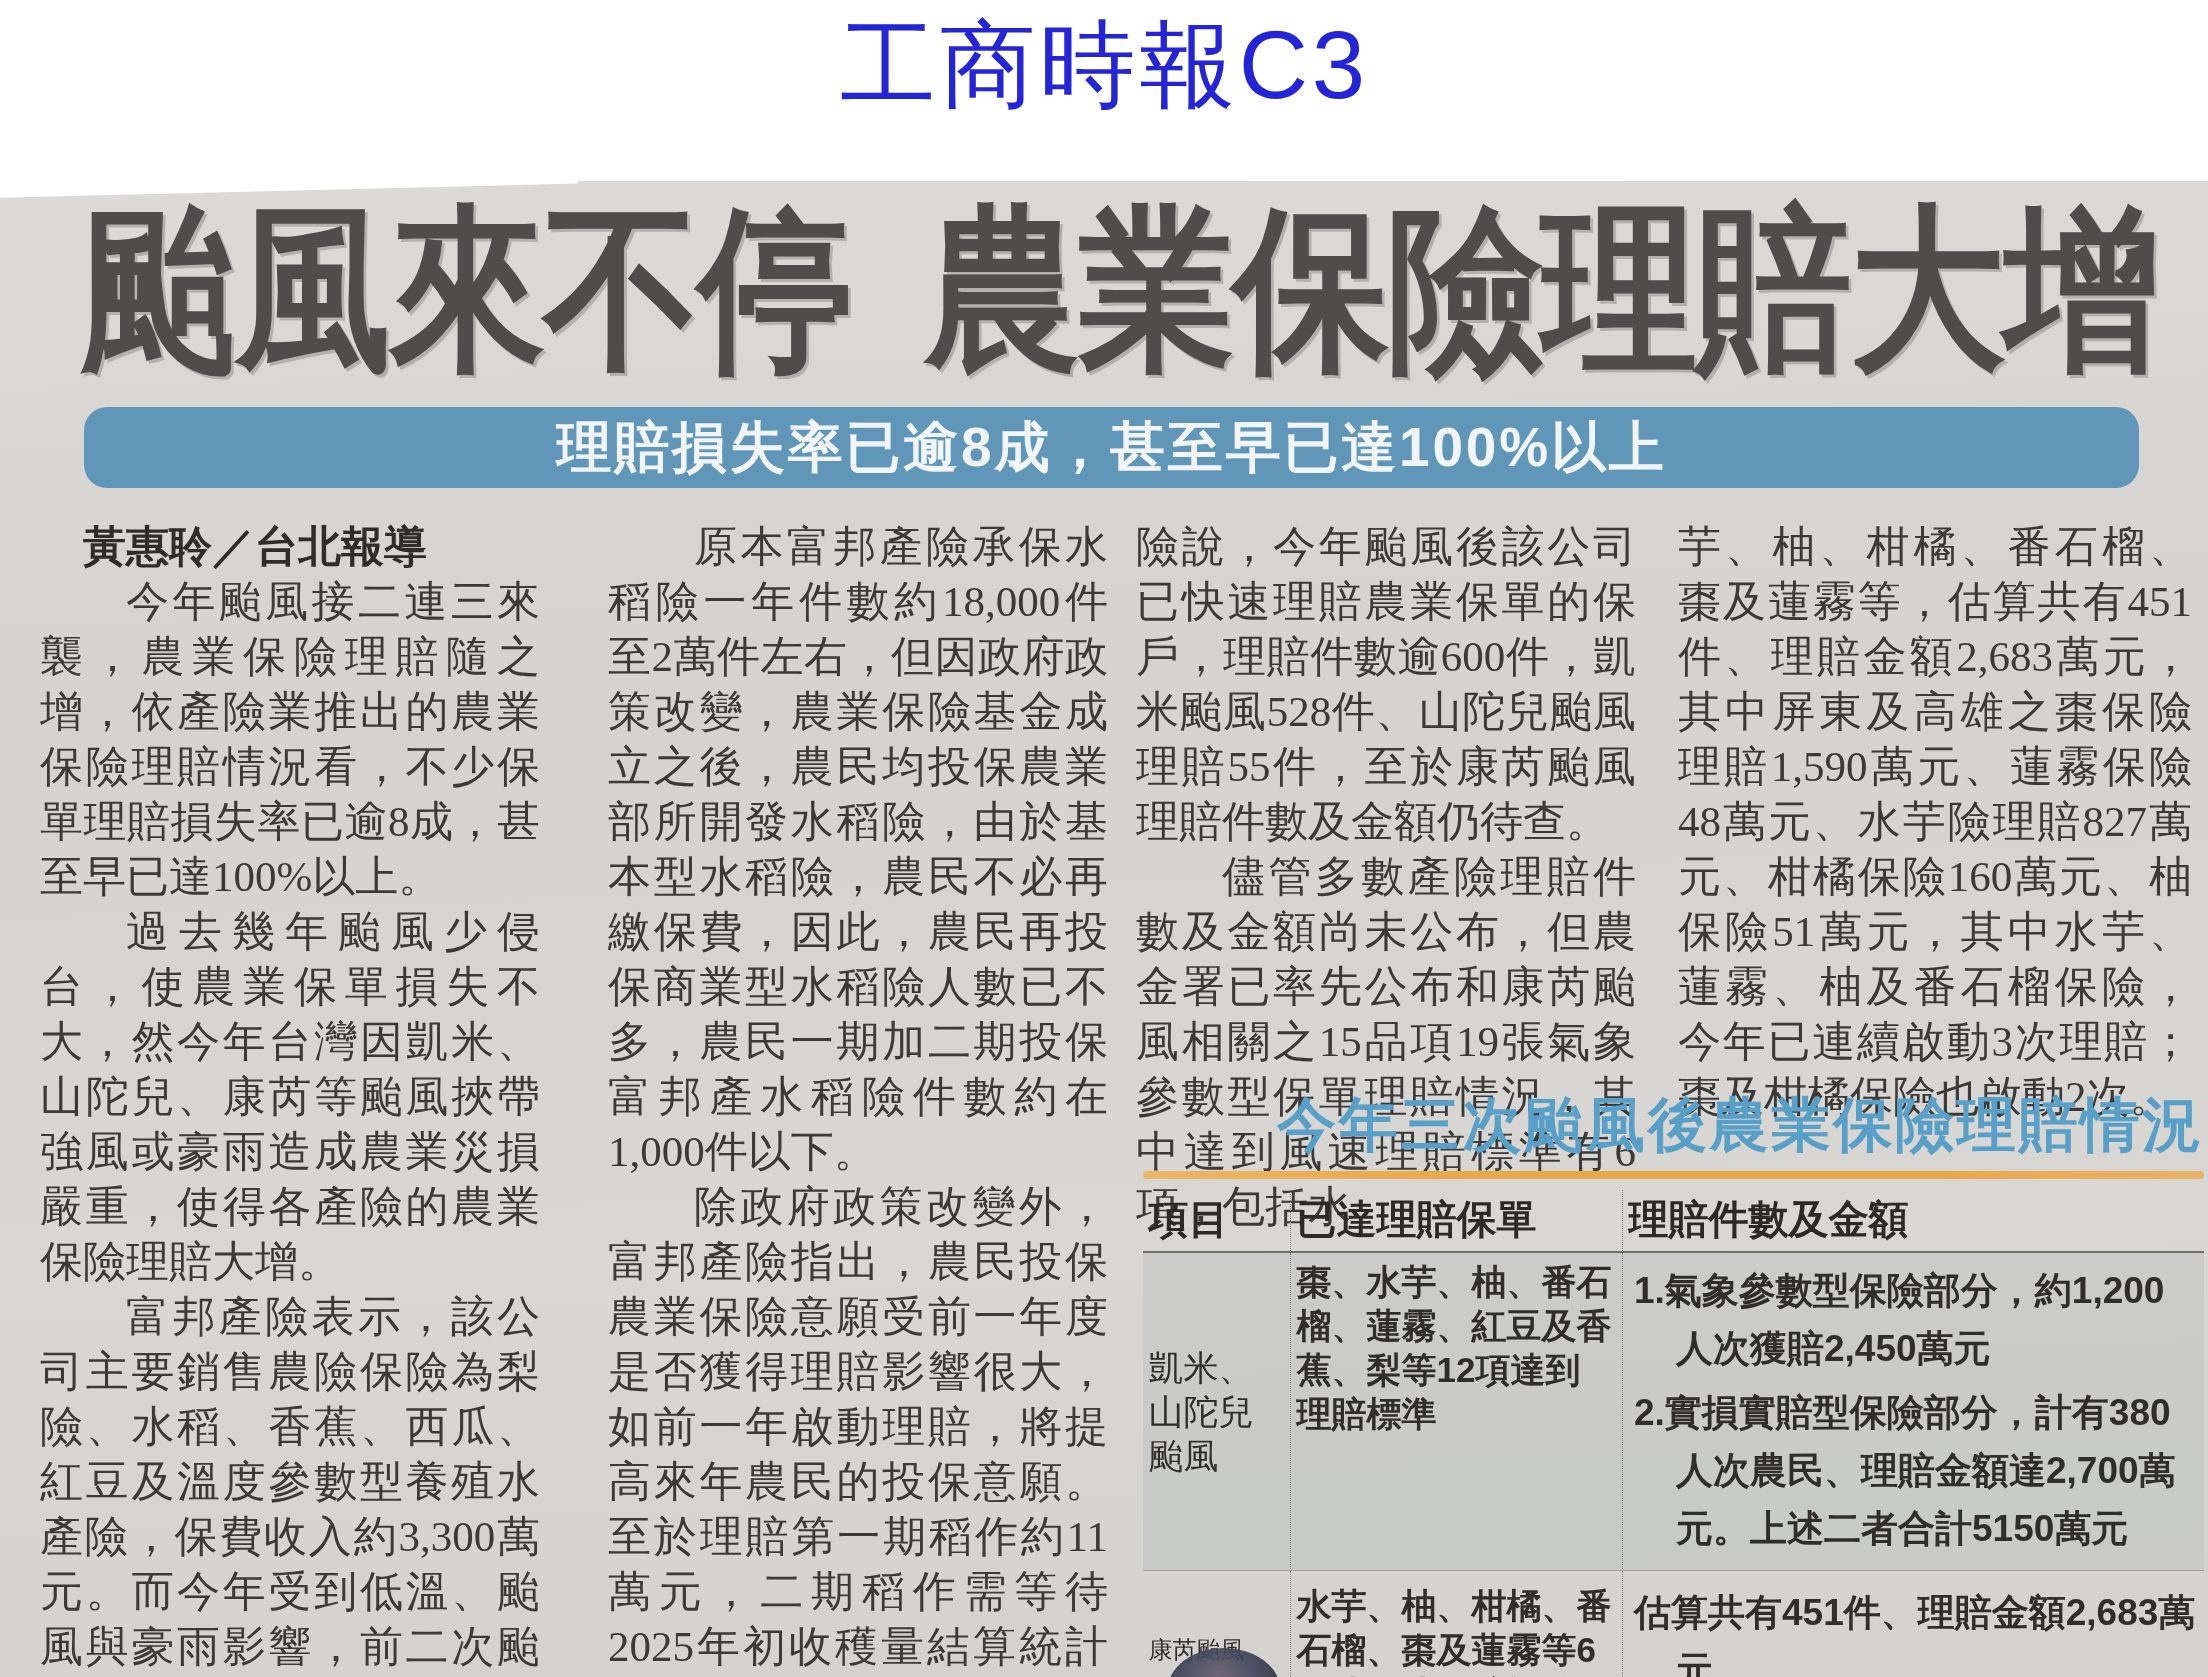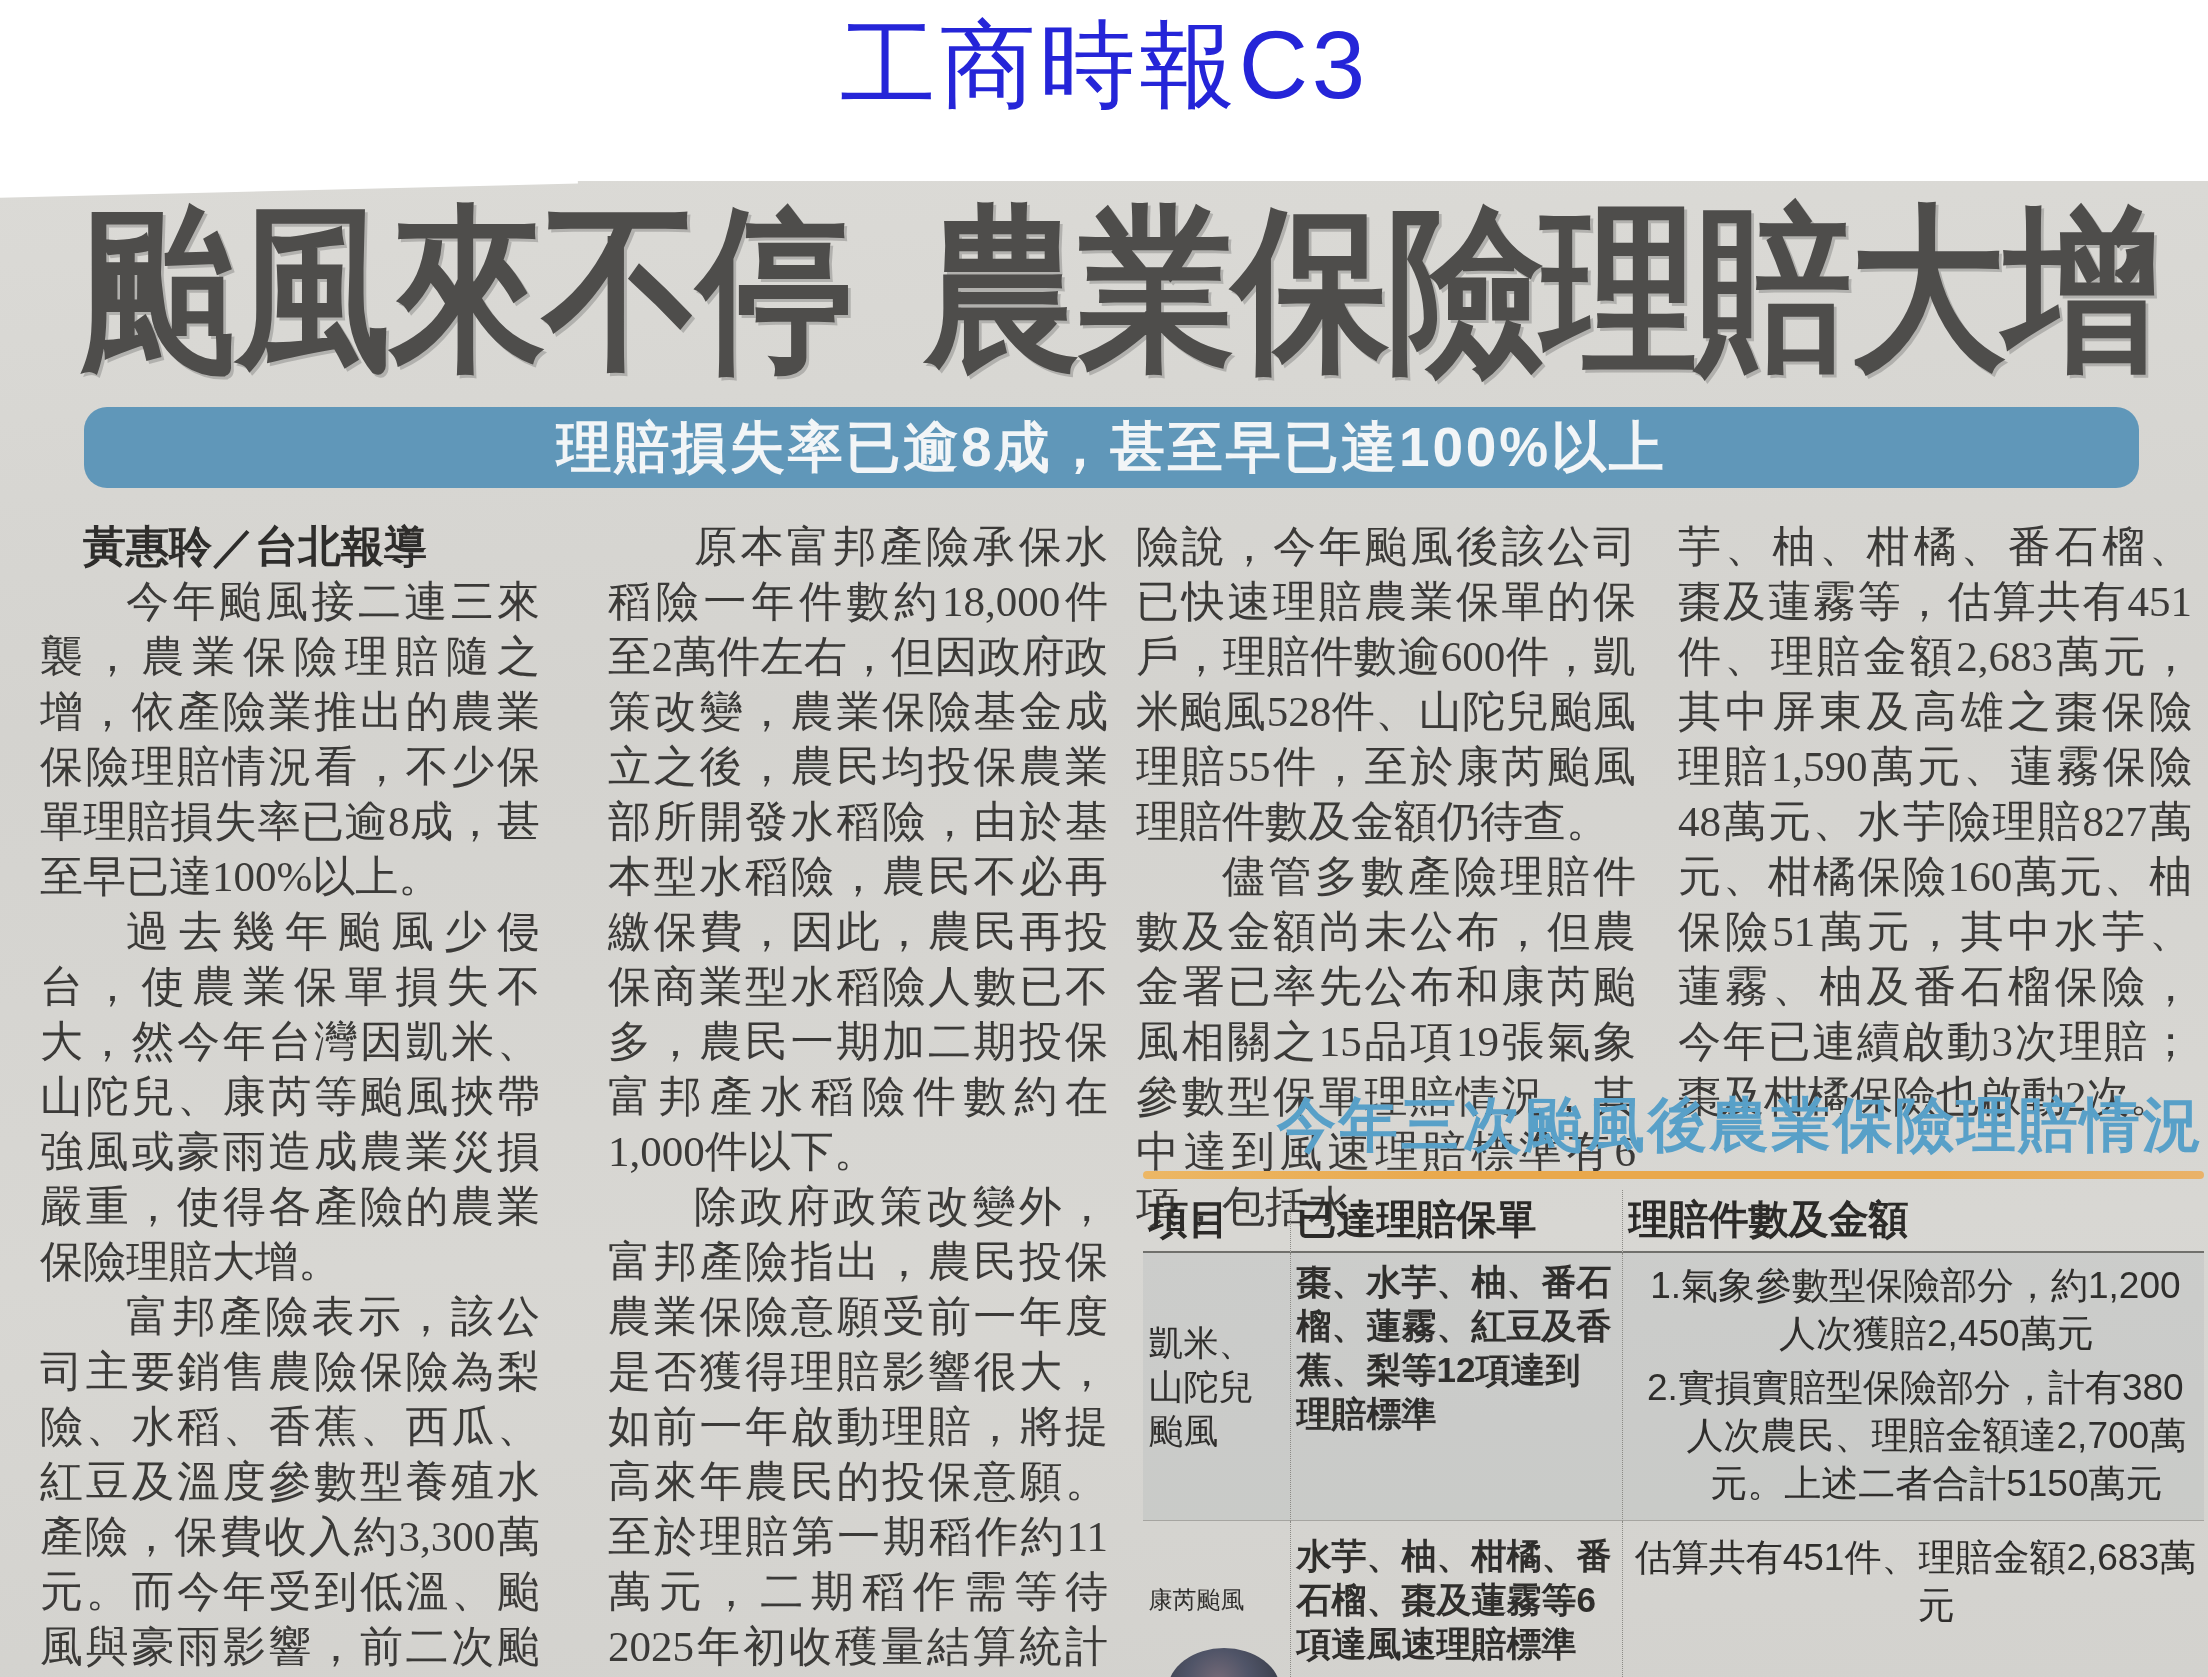--- a/index.html
+++ b/index.html
@@ -102,22 +102,22 @@
   .cell-item{
     display:flex; align-items:center;
     font-size:35px; line-height:44px; font-weight:400;
   }
   .cell-item .inner{width:116px;}
   .cell-item.nowrap .inner{width:auto; white-space:nowrap; font-size:24px;}
   .cell-policies{
     font-size:35px; line-height:44px; font-weight:600;
   }
   .cell-claims{
-    font-size:37px; line-height:48px; font-weight:400;
-    padding-top:9.2px; padding-left:11px;text-align:center;
+    font-size:37px; line-height:58px; font-weight:700;
+    padding-top:9.2px; padding-left:11px;
   }
   .cell-claims p{
     padding-left:42px; text-indent:-42px; margin-bottom:5.5px;
   }
   .r2{padding-top:13px; padding-bottom:11px;}
   .src-band{
     margin-top:7.3px; height:51px;
     background:#c7c6c2;
     display:flex; align-items:center; justify-content:space-between;
     font-size:37px; color:#3a3938; font-weight:600;

